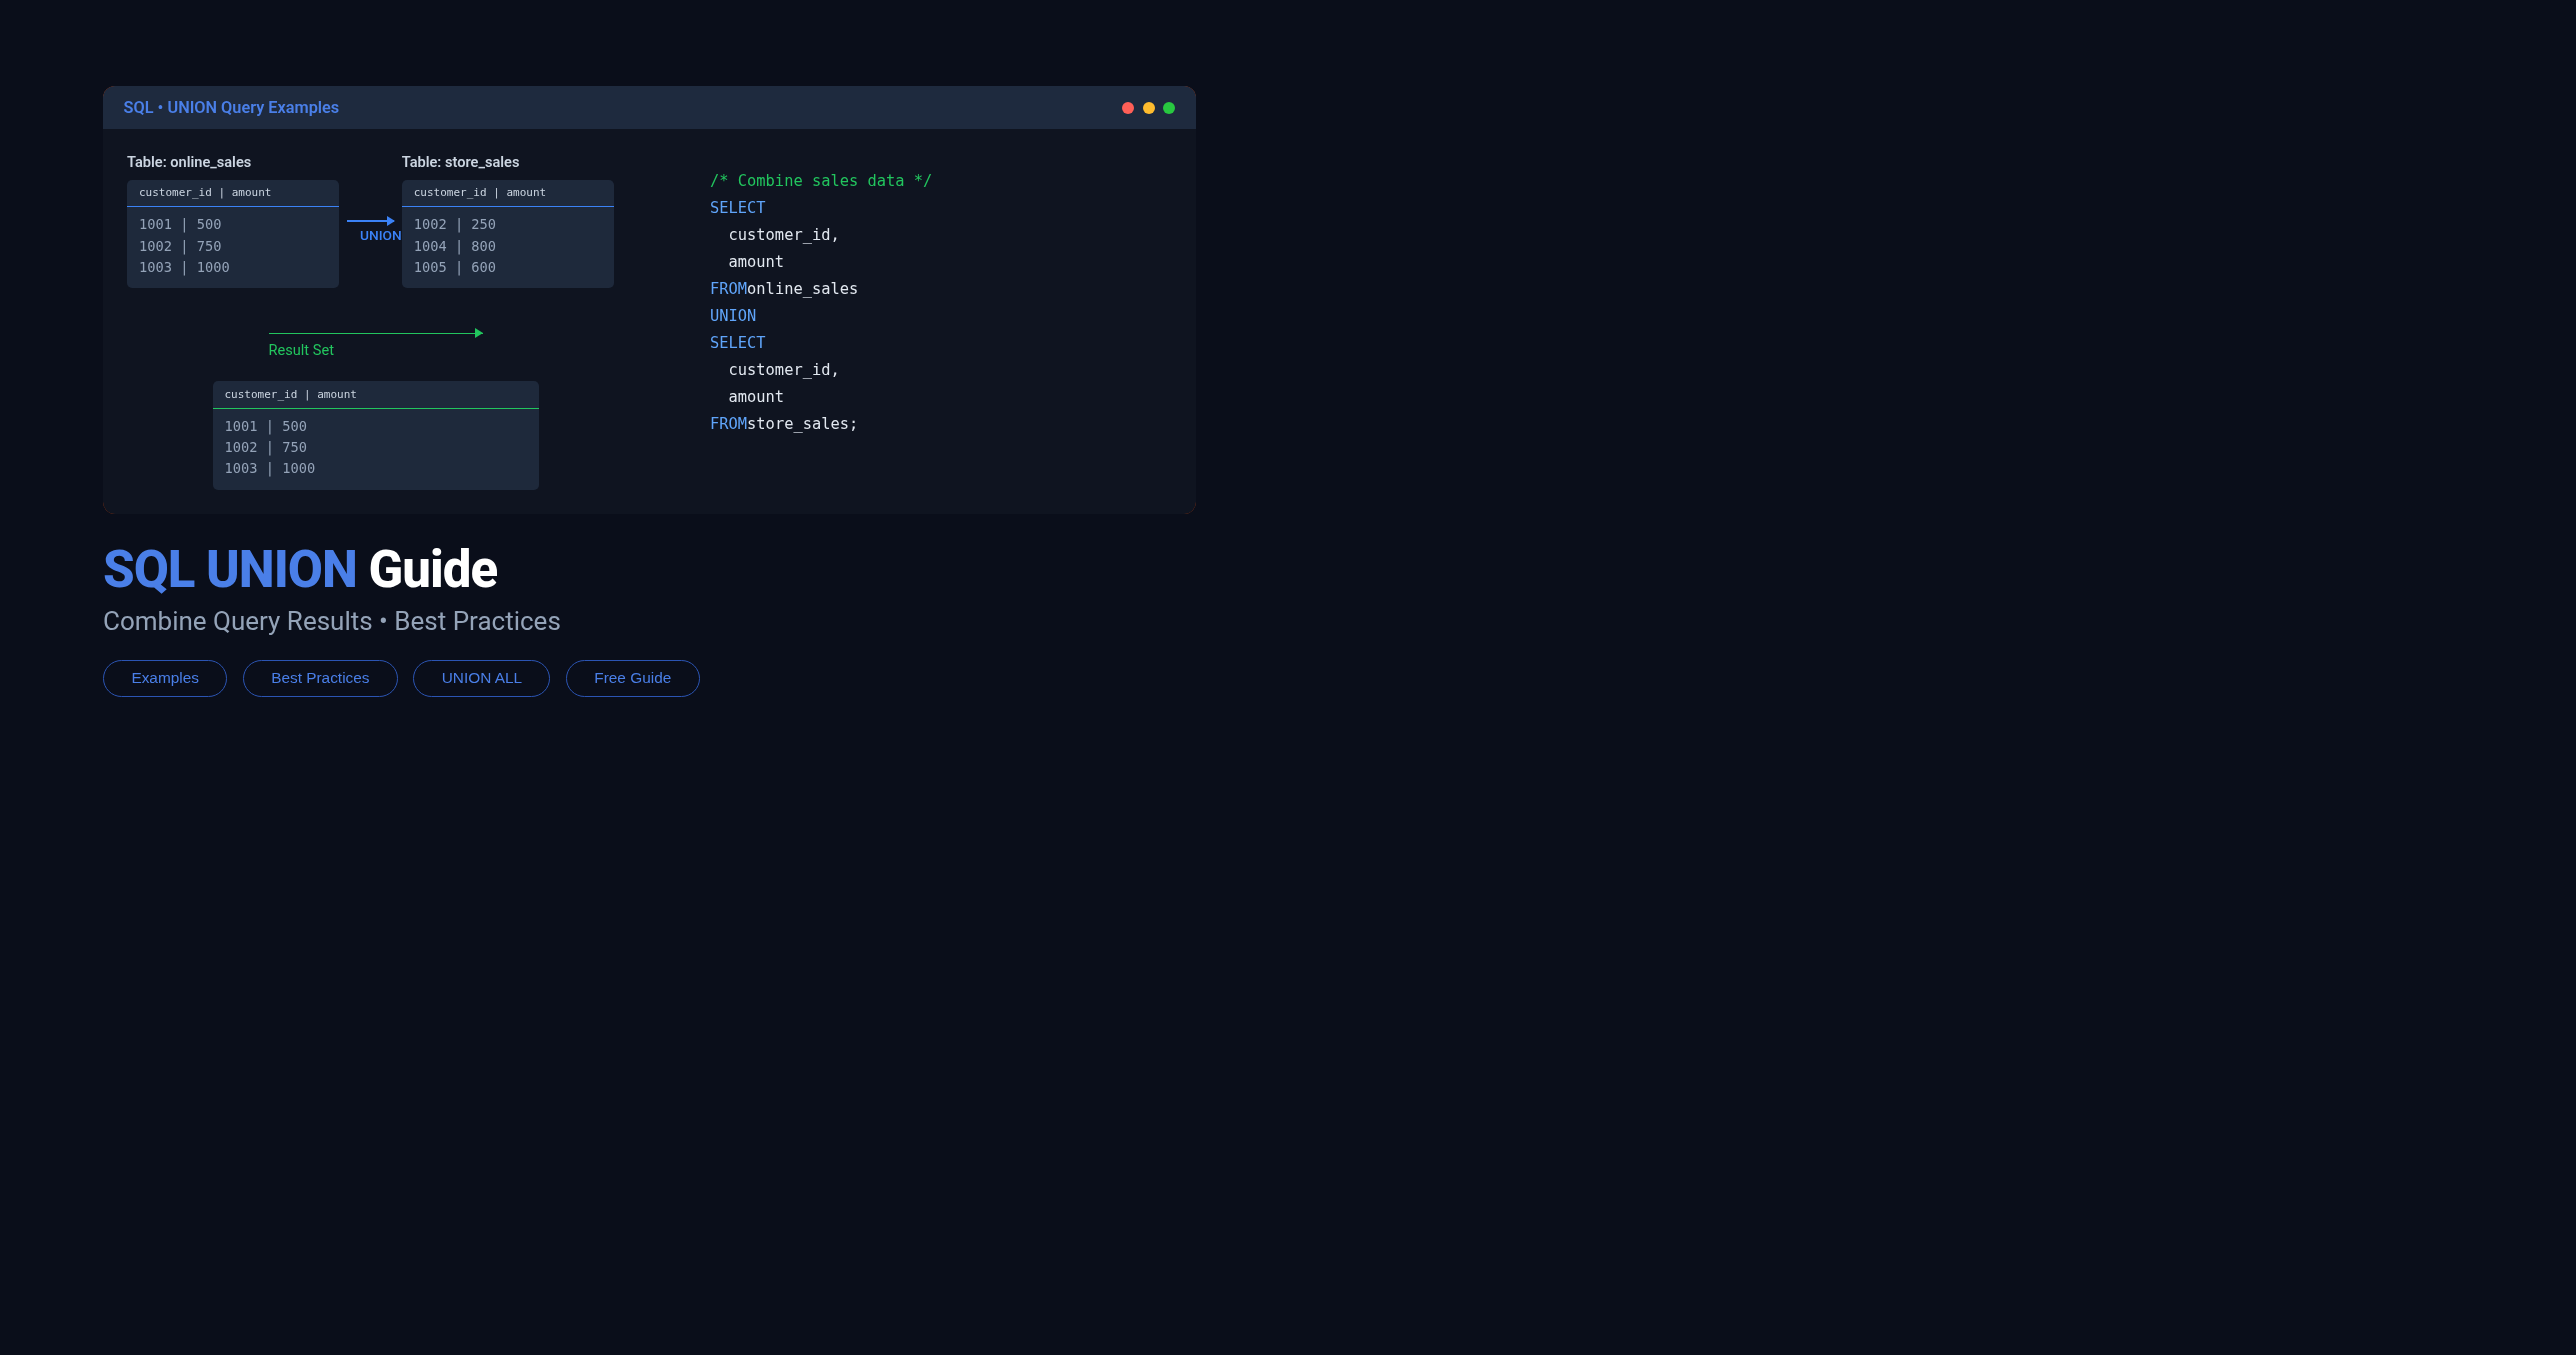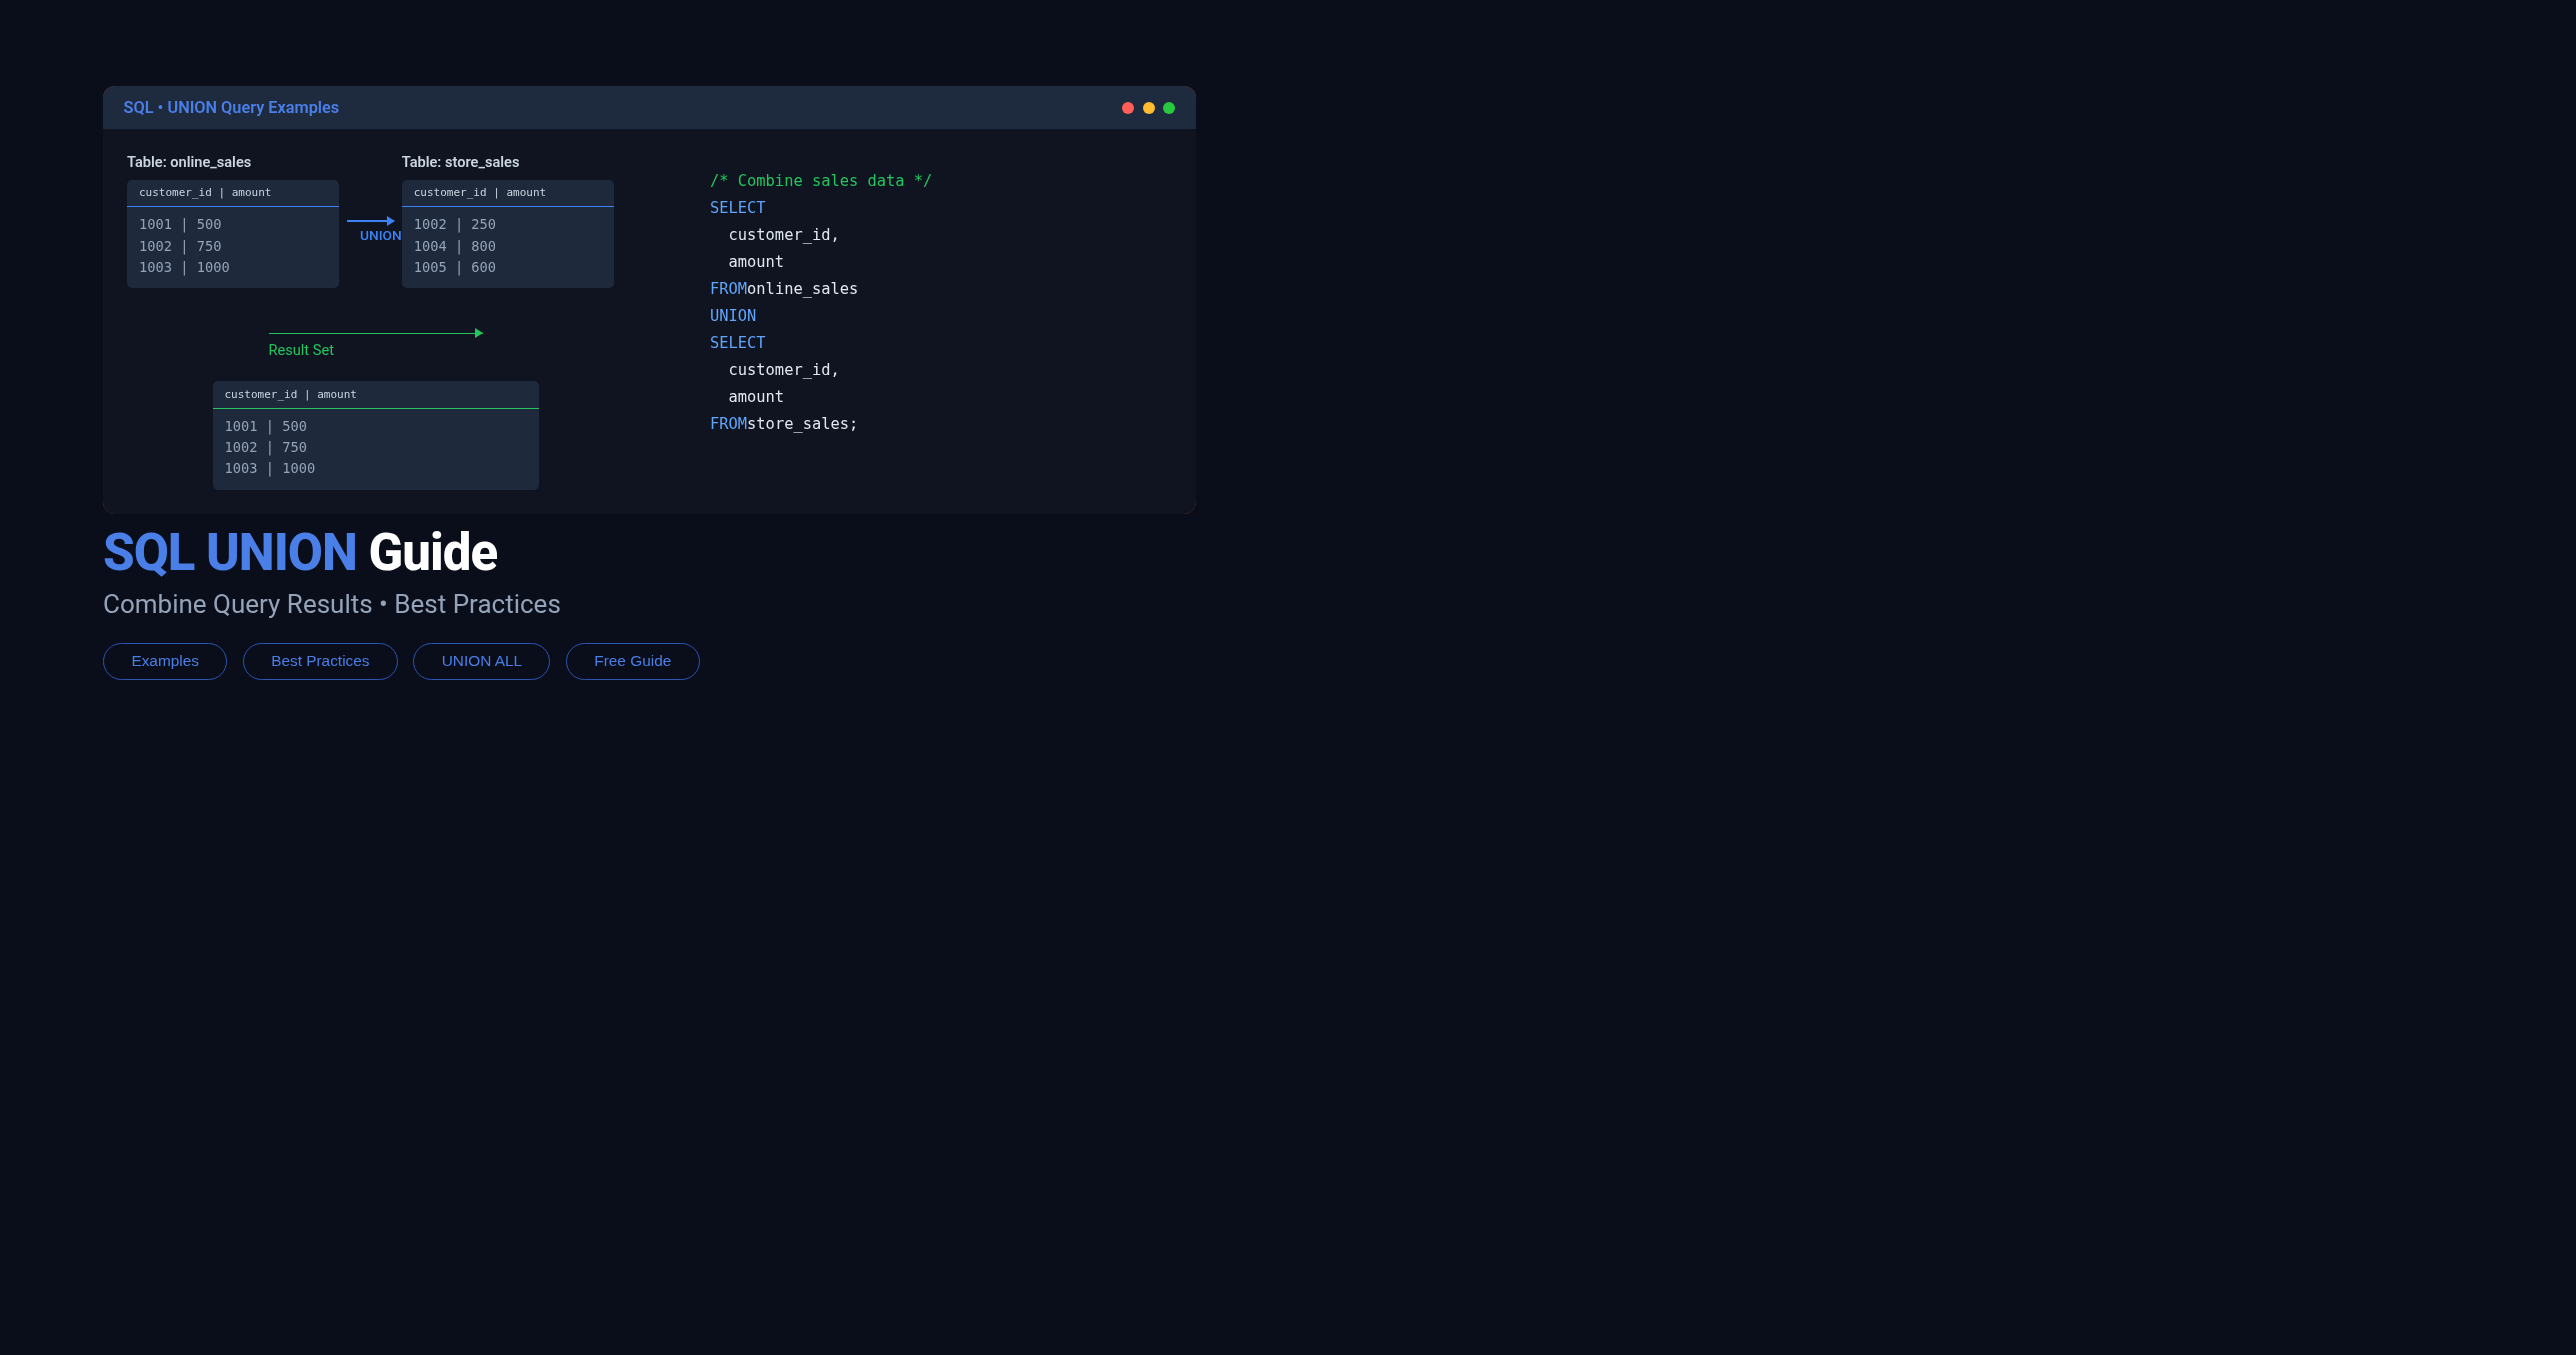--- a/index.html
+++ b/index.html
@@ -87,21 +87,21 @@
     font-family: "SF Mono", "Menlo", "Consolas", monospace;
     font-size: 15.4px;
     line-height: 1.75;
     padding-top: 15.4px;
   }
   .cm { color: #22c55e; }
   .kw { color: #60a5fa; }
   .id { color: #e2e8f0; }
   .code-line { white-space: pre; display:block;}
   .ind { display:inline-block; width: 2ch; }
-  .hero { margin-top: 9px; }
+  .hero { margin-top: 26px; }
   .hero-title { font-size: 51px; font-weight: 800; letter-spacing: -0.02em; }
   .hero-title .blue { color: #4a7fe8; }
   .hero-title .white { color: #ffffff; }
   .hero-sub { color: #94a3b8; font-size: 26px; margin-top: 6.9px; }
   .pill-row { display: flex; gap: 15.4px; margin-top: 24px; }
   .pill {
     border: 1.3px solid #2b54b3;
     color: #4a7fe8;
     background: transparent;
     padding: 8.6px 27.4px;

